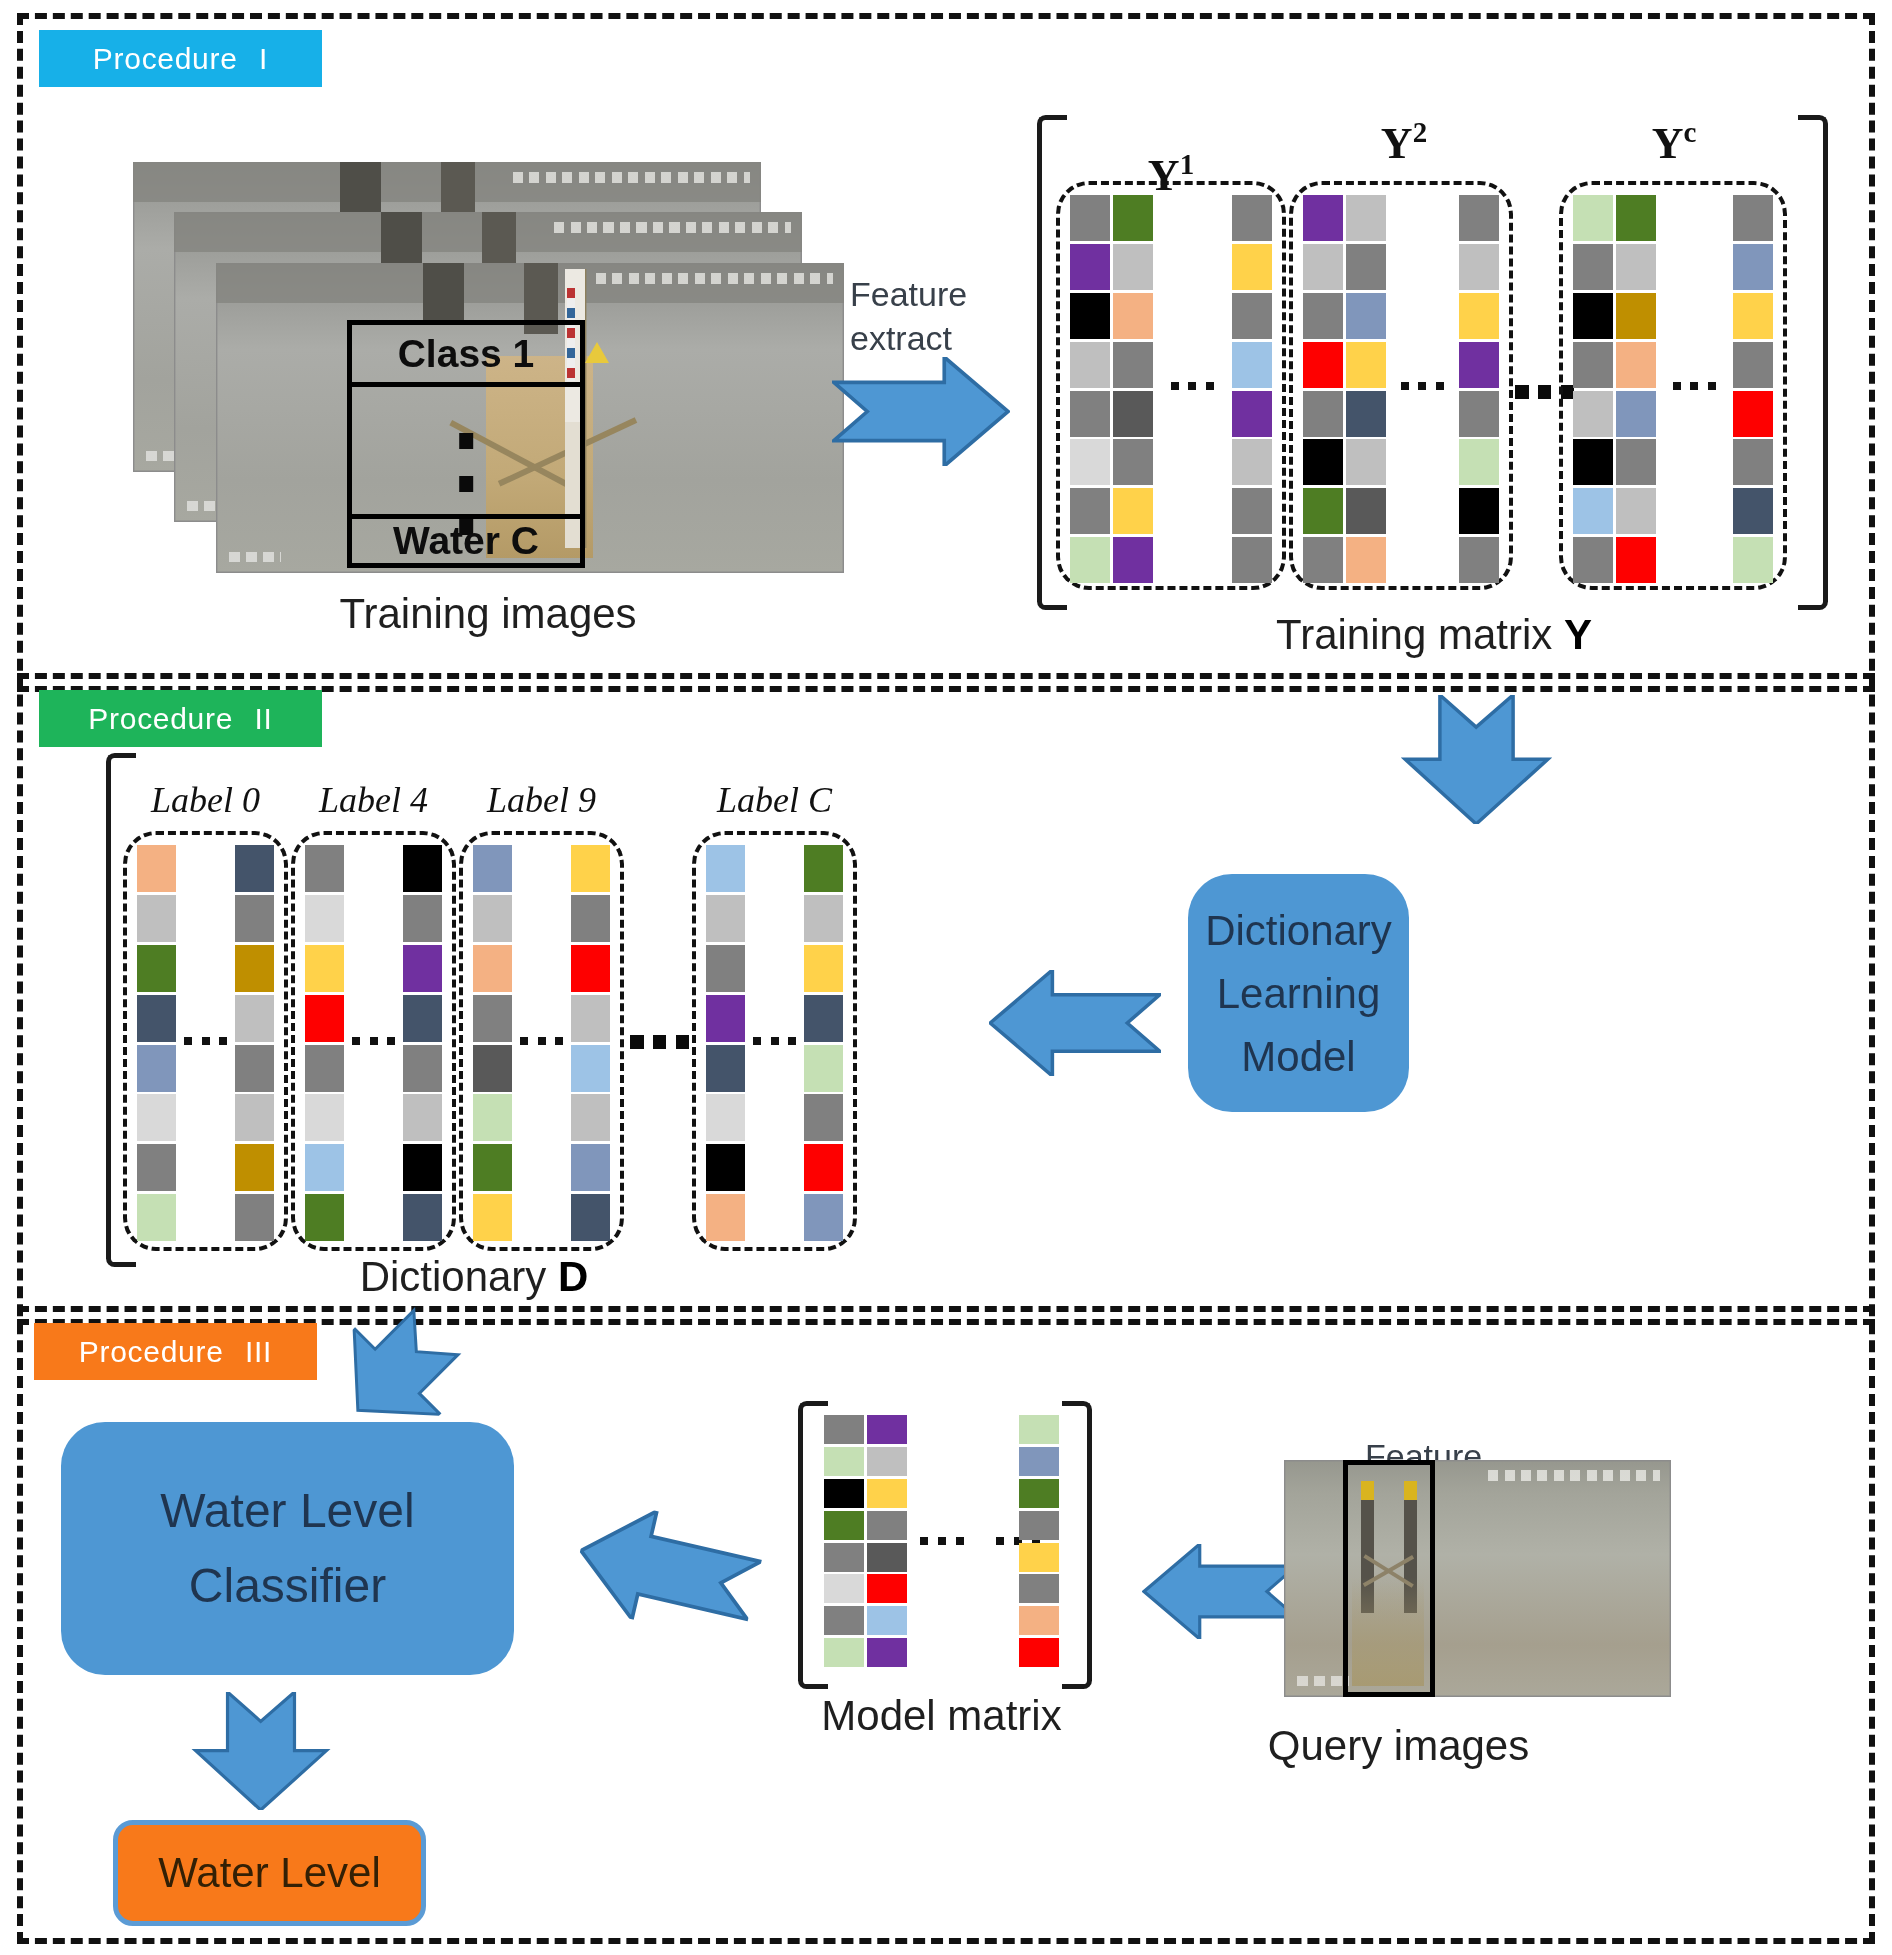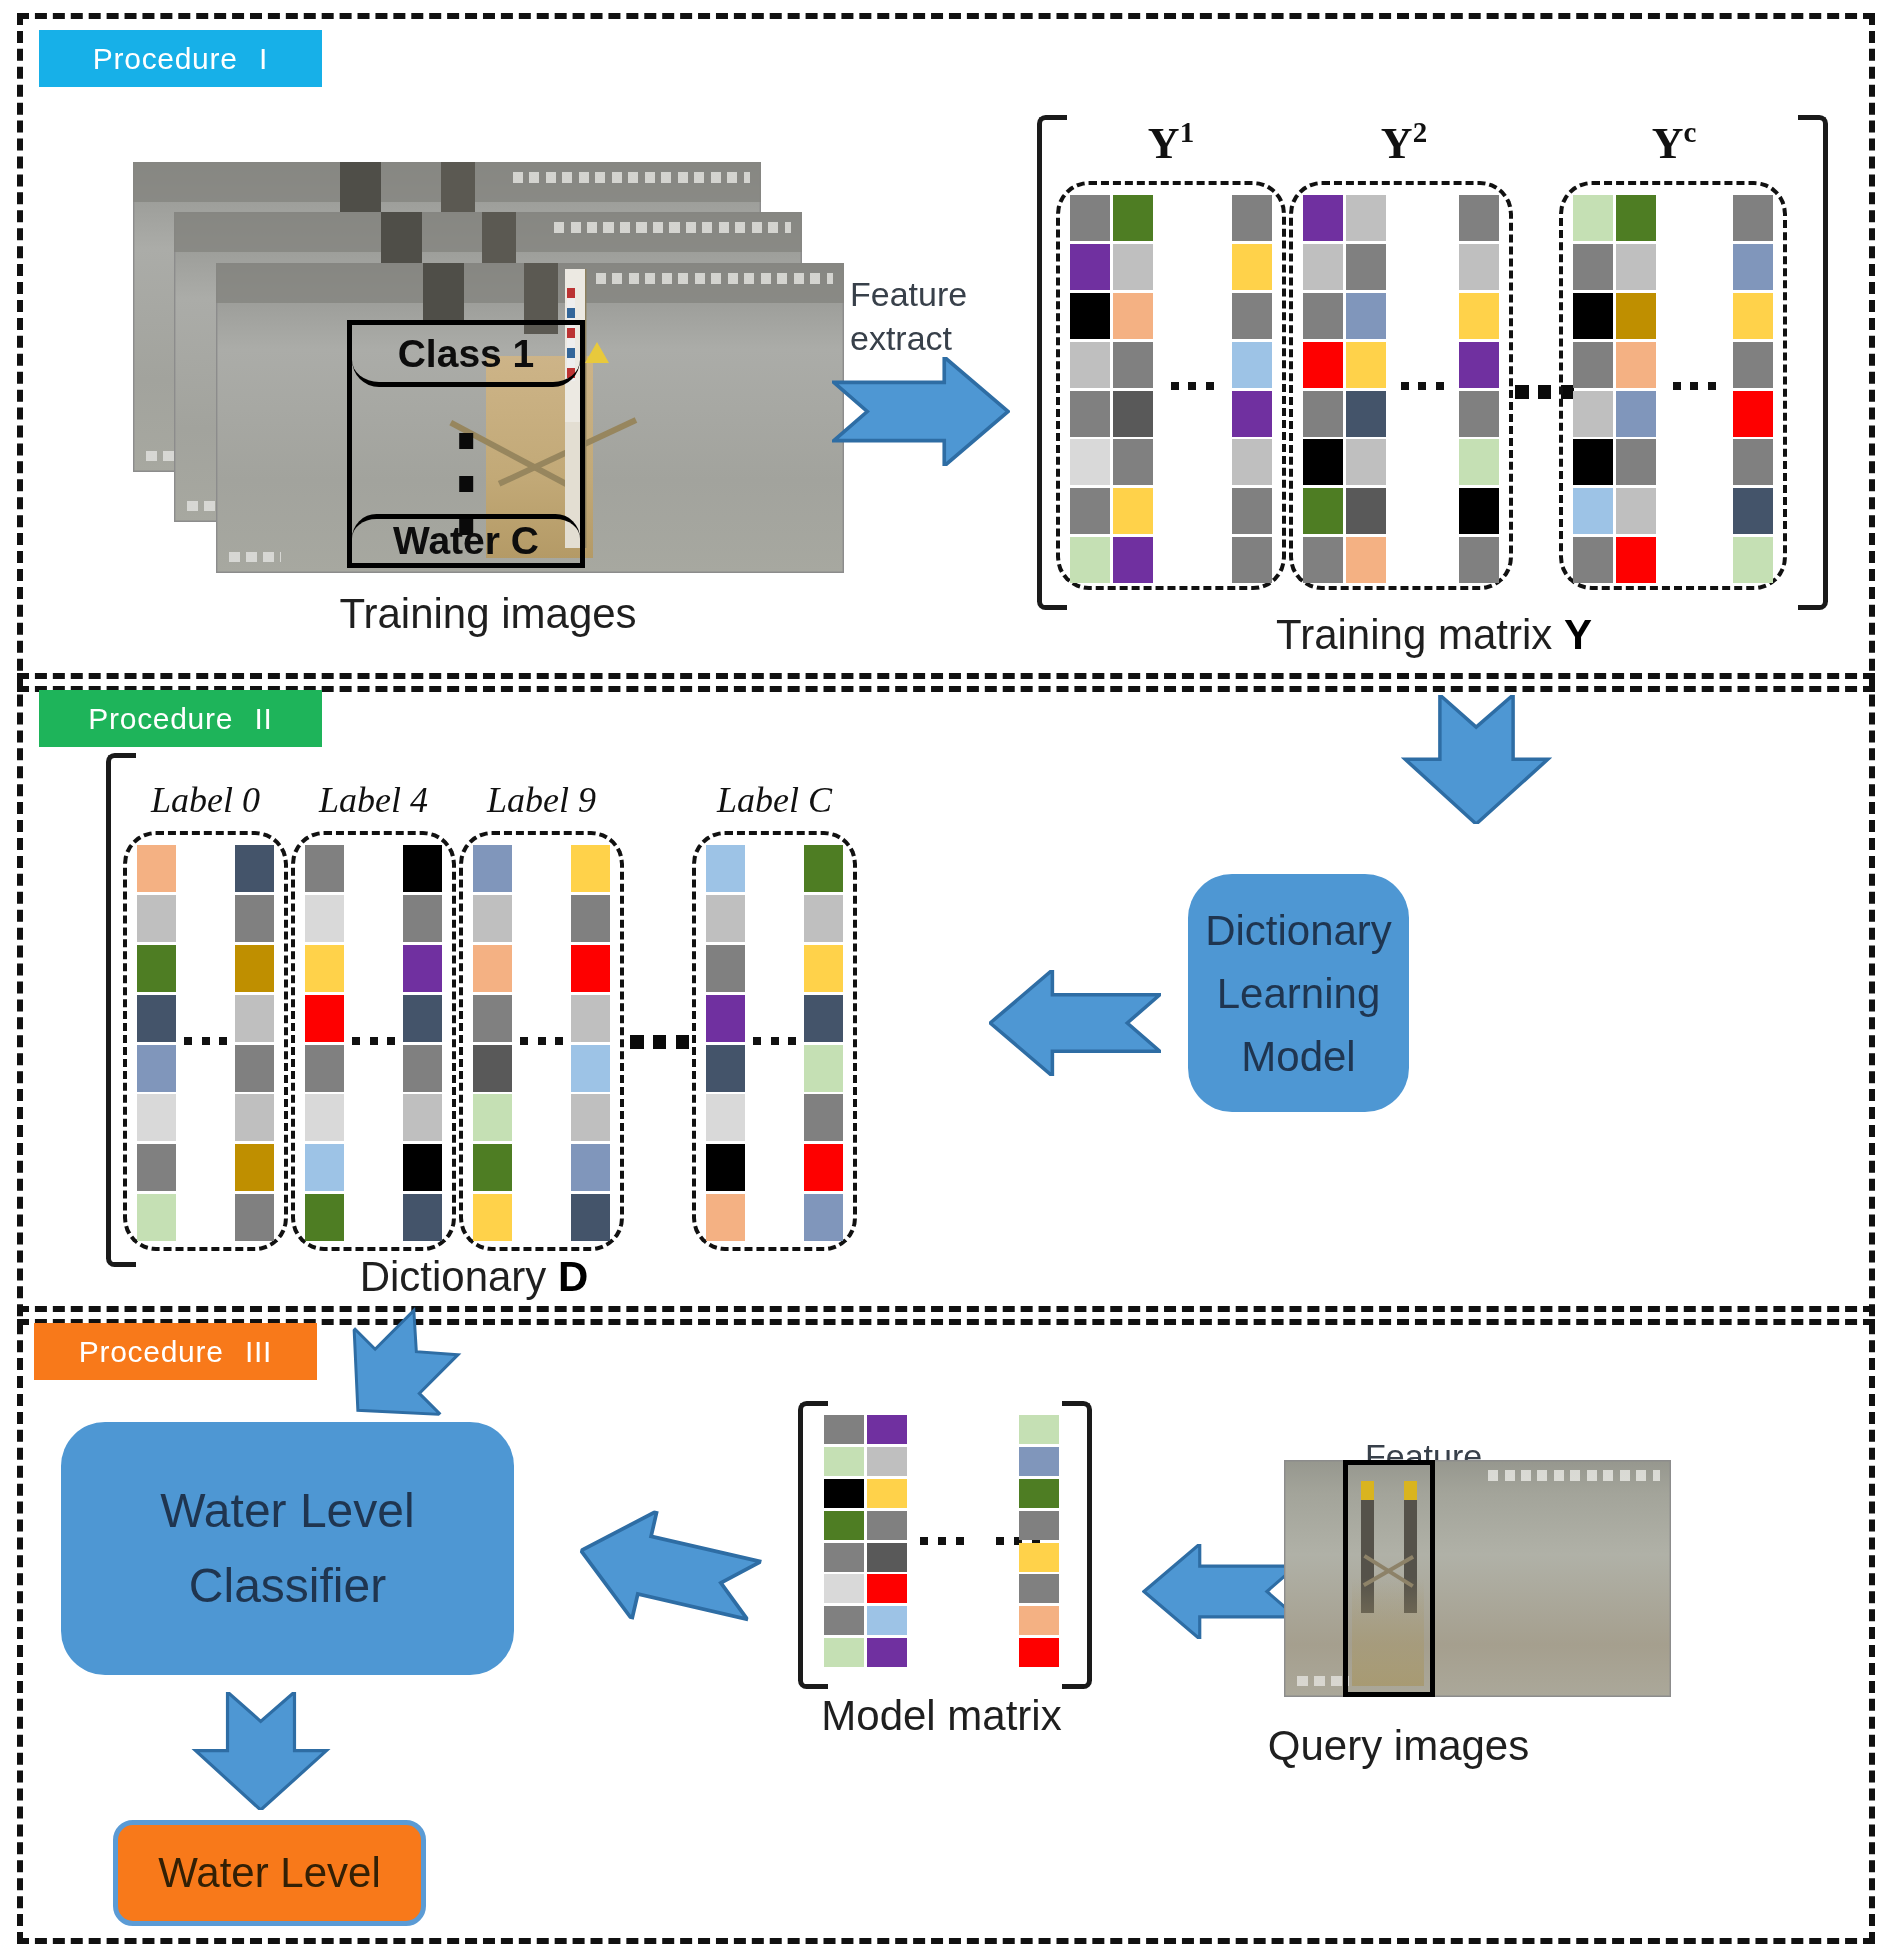--- a/index.html
+++ b/index.html
@@ -34,21 +34,21 @@
   .pillar{position:absolute;left:43%;top:30%;width:17%;height:65%;background:linear-gradient(180deg,#cdb488,#c2a977 60%,#b49a66);}
   .staff{position:absolute;left:55.6%;top:2%;width:3.1%;height:90%;
     background:linear-gradient(180deg,#ece9e2 0 55%,#e3ded2 55% 100%);box-shadow:1.4px 0 0 #8d7f5c;}
   .staffmark{position:absolute;left:55.9%;top:8%;width:1.2%;height:30%;background:repeating-linear-gradient(180deg,#b33 0 10px,#eee 10px 20px,#369 20px 30px,#eee 30px 40px);}
   .brace{position:absolute;background:#97865e;height:5.7px;}
   .b1{left:36%;top:62%;width:24%;transform:rotate(28deg);}
   .b2{left:44%;top:60%;width:24%;transform:rotate(-25deg);}
 
   .class-rect{position:absolute;left:131px;top:57px;width:238px;height:248px;border:5px solid #000;box-sizing:border-box;}
   .class-band{position:absolute;left:0;width:100%;display:flex;align-items:center;justify-content:center;
-    font-size:39px;font-weight:bold;color:#0d0d0d;border-radius:27px;}
+    font-size:39px;font-weight:bold;color:#0d0d0d;}
   .class-band.top{top:0;height:57px;border-bottom:5px solid #000;}
   .class-band.bottom{bottom:0;height:44px;border-top:5px solid #000;}
   .tri{width:0;height:0;border-left:12.2px solid transparent;border-right:12.2px solid transparent;
     border-bottom:21.5px solid #e8c93c;position:absolute;right:-29px;top:17px;}
   .vdots{position:absolute;left:50%;top:108px;transform:translateX(-50%);display:flex;flex-direction:column;gap:27px;}
   .vdots i{width:13.6px;height:16px;background:#0a0a0a;}
 
   .caption{position:absolute;font-size:42px;color:#1f1f1f;text-align:center;white-space:nowrap;}
   #cap-training{left:201px;top:590px;width:574px;}
   #cap-ymat{left:1147px;top:611px;width:574px;}
@@ -71,21 +71,21 @@
   .bk.r{border-left:none;border-radius:0 8.6px 8.6px 0;}
   #ybk-l{left:1037px;top:115px;height:495px;}
   #ybk-r{left:1798px;top:115px;height:495px;}
   #dbk-l{left:106px;top:753px;height:514px;}
   #qbk-l{left:798px;top:1401px;height:288px;}
   #qbk-r{left:1062px;top:1401px;height:288px;}
 
   .mlabel{position:absolute;top:116px;width:230px;text-align:center;
     font-family:"Liberation Serif",serif;font-weight:bold;font-size:44px;color:#111;}
   .mlabel sup{font-size:29px;}
-  #yl1{left:1056px;} #yl2{left:1289px;} #yl3{left:1559px;}
+  #yl1{left:1056px;margin-top:32px;} #yl2{left:1289px;} #yl3{left:1559px;}
 
   .dlabel{position:absolute;top:779px;width:165px;text-align:center;
     font-family:"Liberation Serif",serif;font-style:italic;font-size:36px;color:#111;}
   #dl0{left:123px;} #dl1{left:291px;} #dl2{left:459px;} #dl3{left:692px;}
 
   .mgroup{position:absolute;border:4.3px dashed #111;border-radius:33px;box-sizing:border-box;
     display:flex;align-items:flex-start;justify-content:space-between;padding:10px;}
   .colpair{display:flex;gap:2.9px;}
   .cell-col{display:flex;flex-direction:column;gap:2.9px;}
   .cell{flex:none;}

